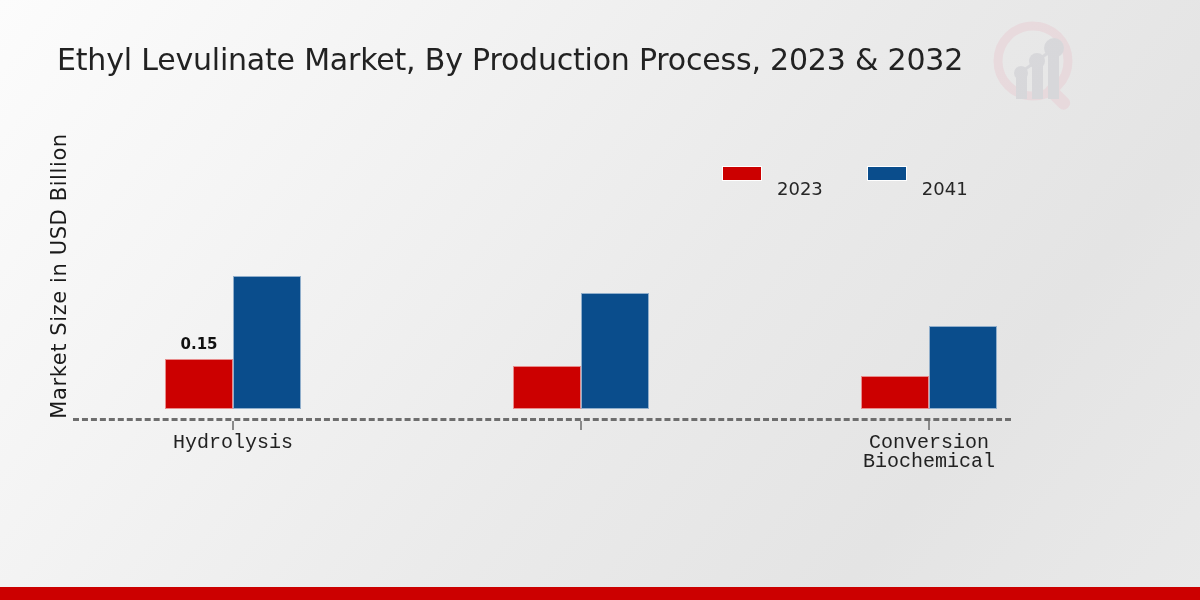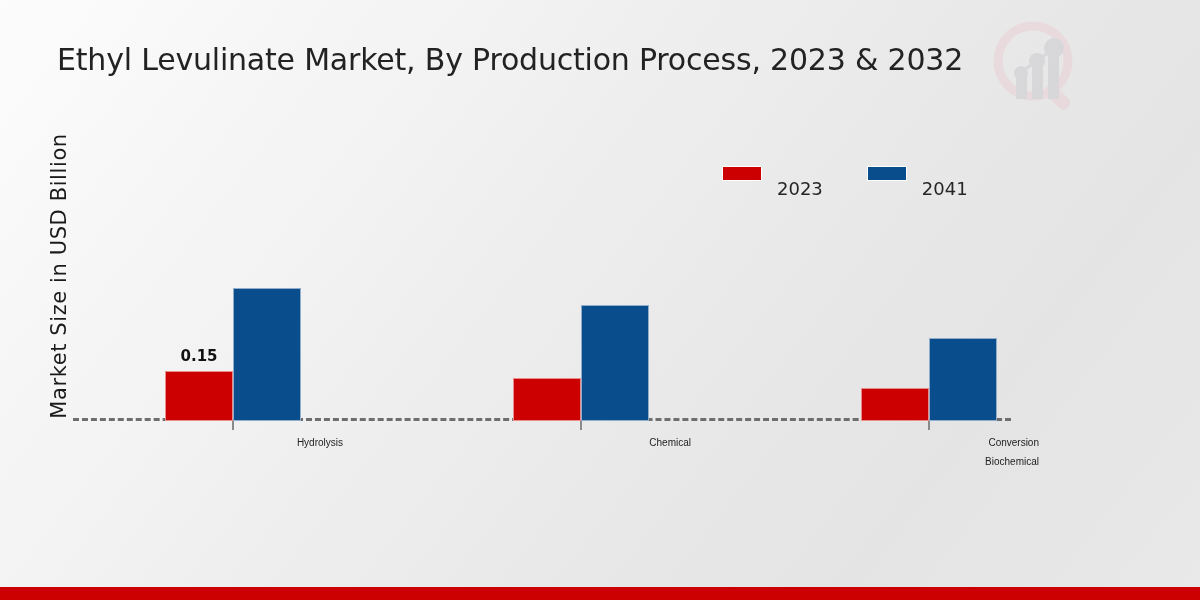--- a/index.html
+++ b/index.html
@@ -108,21 +108,21 @@
     position: absolute;
     bottom: -9px;
     width: 2px;
     height: 9px;
     background: #8a8a8a;
     transform: translateX(-1px);
   }
 
   .bar-group {
     position: absolute;
-    bottom: 0;
+    bottom: 12px;
     height: 100%;
   }
   .bar {
     position: absolute;
     bottom: 0;
     width: 68px;
     border: 1px solid rgba(255,255,255,0.55);
     box-sizing: border-box;
   }
   .bar.series-0 { left: 0; }
@@ -134,23 +134,23 @@
     font-size: 15px;
     font-weight: bold;
     color: #111111;
     white-space: nowrap;
   }
 
   .cat-label {
     position: absolute;
     top: 253px;
     width: 220px;
-    text-align: right;
-    font-family: Liberation Sans, sans-serif;
-    font-size: 10px;
+    text-align: center;
+    font-family: Liberation Mono, monospace;
+    font-size: 20px;
     color: #222222;
     line-height: 19px;
   }
 
   
   #footer-bar {
     position: absolute;
     left: 0;
     bottom: 0;
     width: 1200px;
@@ -202,21 +202,20 @@
       <div class="tick-mark" style="left: 160px;"></div>
       <div class="cat-label" style="left: 50px;">
         <div>Hydrolysis</div>
       </div>
       <div class="bar-group" style="left: 440px; width: 136px;">
         <div class="bar series-0" style="height: 43.2138px; background: rgb(204, 0, 0);"></div>
         <div class="bar series-1" style="height: 116.345px; background: rgb(10, 77, 140);"></div>
       </div>
       <div class="tick-mark" style="left: 508px;"></div>
       <div class="cat-label" style="left: 398px;">
-        <div>Chemical</div>
       </div>
       <div class="bar-group" style="left: 788px; width: 136px;">
         <div class="bar series-0" style="height: 33.2414px; background: rgb(204, 0, 0);"></div>
         <div class="bar series-1" style="height: 83.1034px; background: rgb(10, 77, 140);"></div>
       </div>
       <div class="tick-mark" style="left: 856px;"></div>
       <div class="cat-label" style="left: 746px;">
         <div>Conversion</div>
         <div>Biochemical</div>
       </div>

